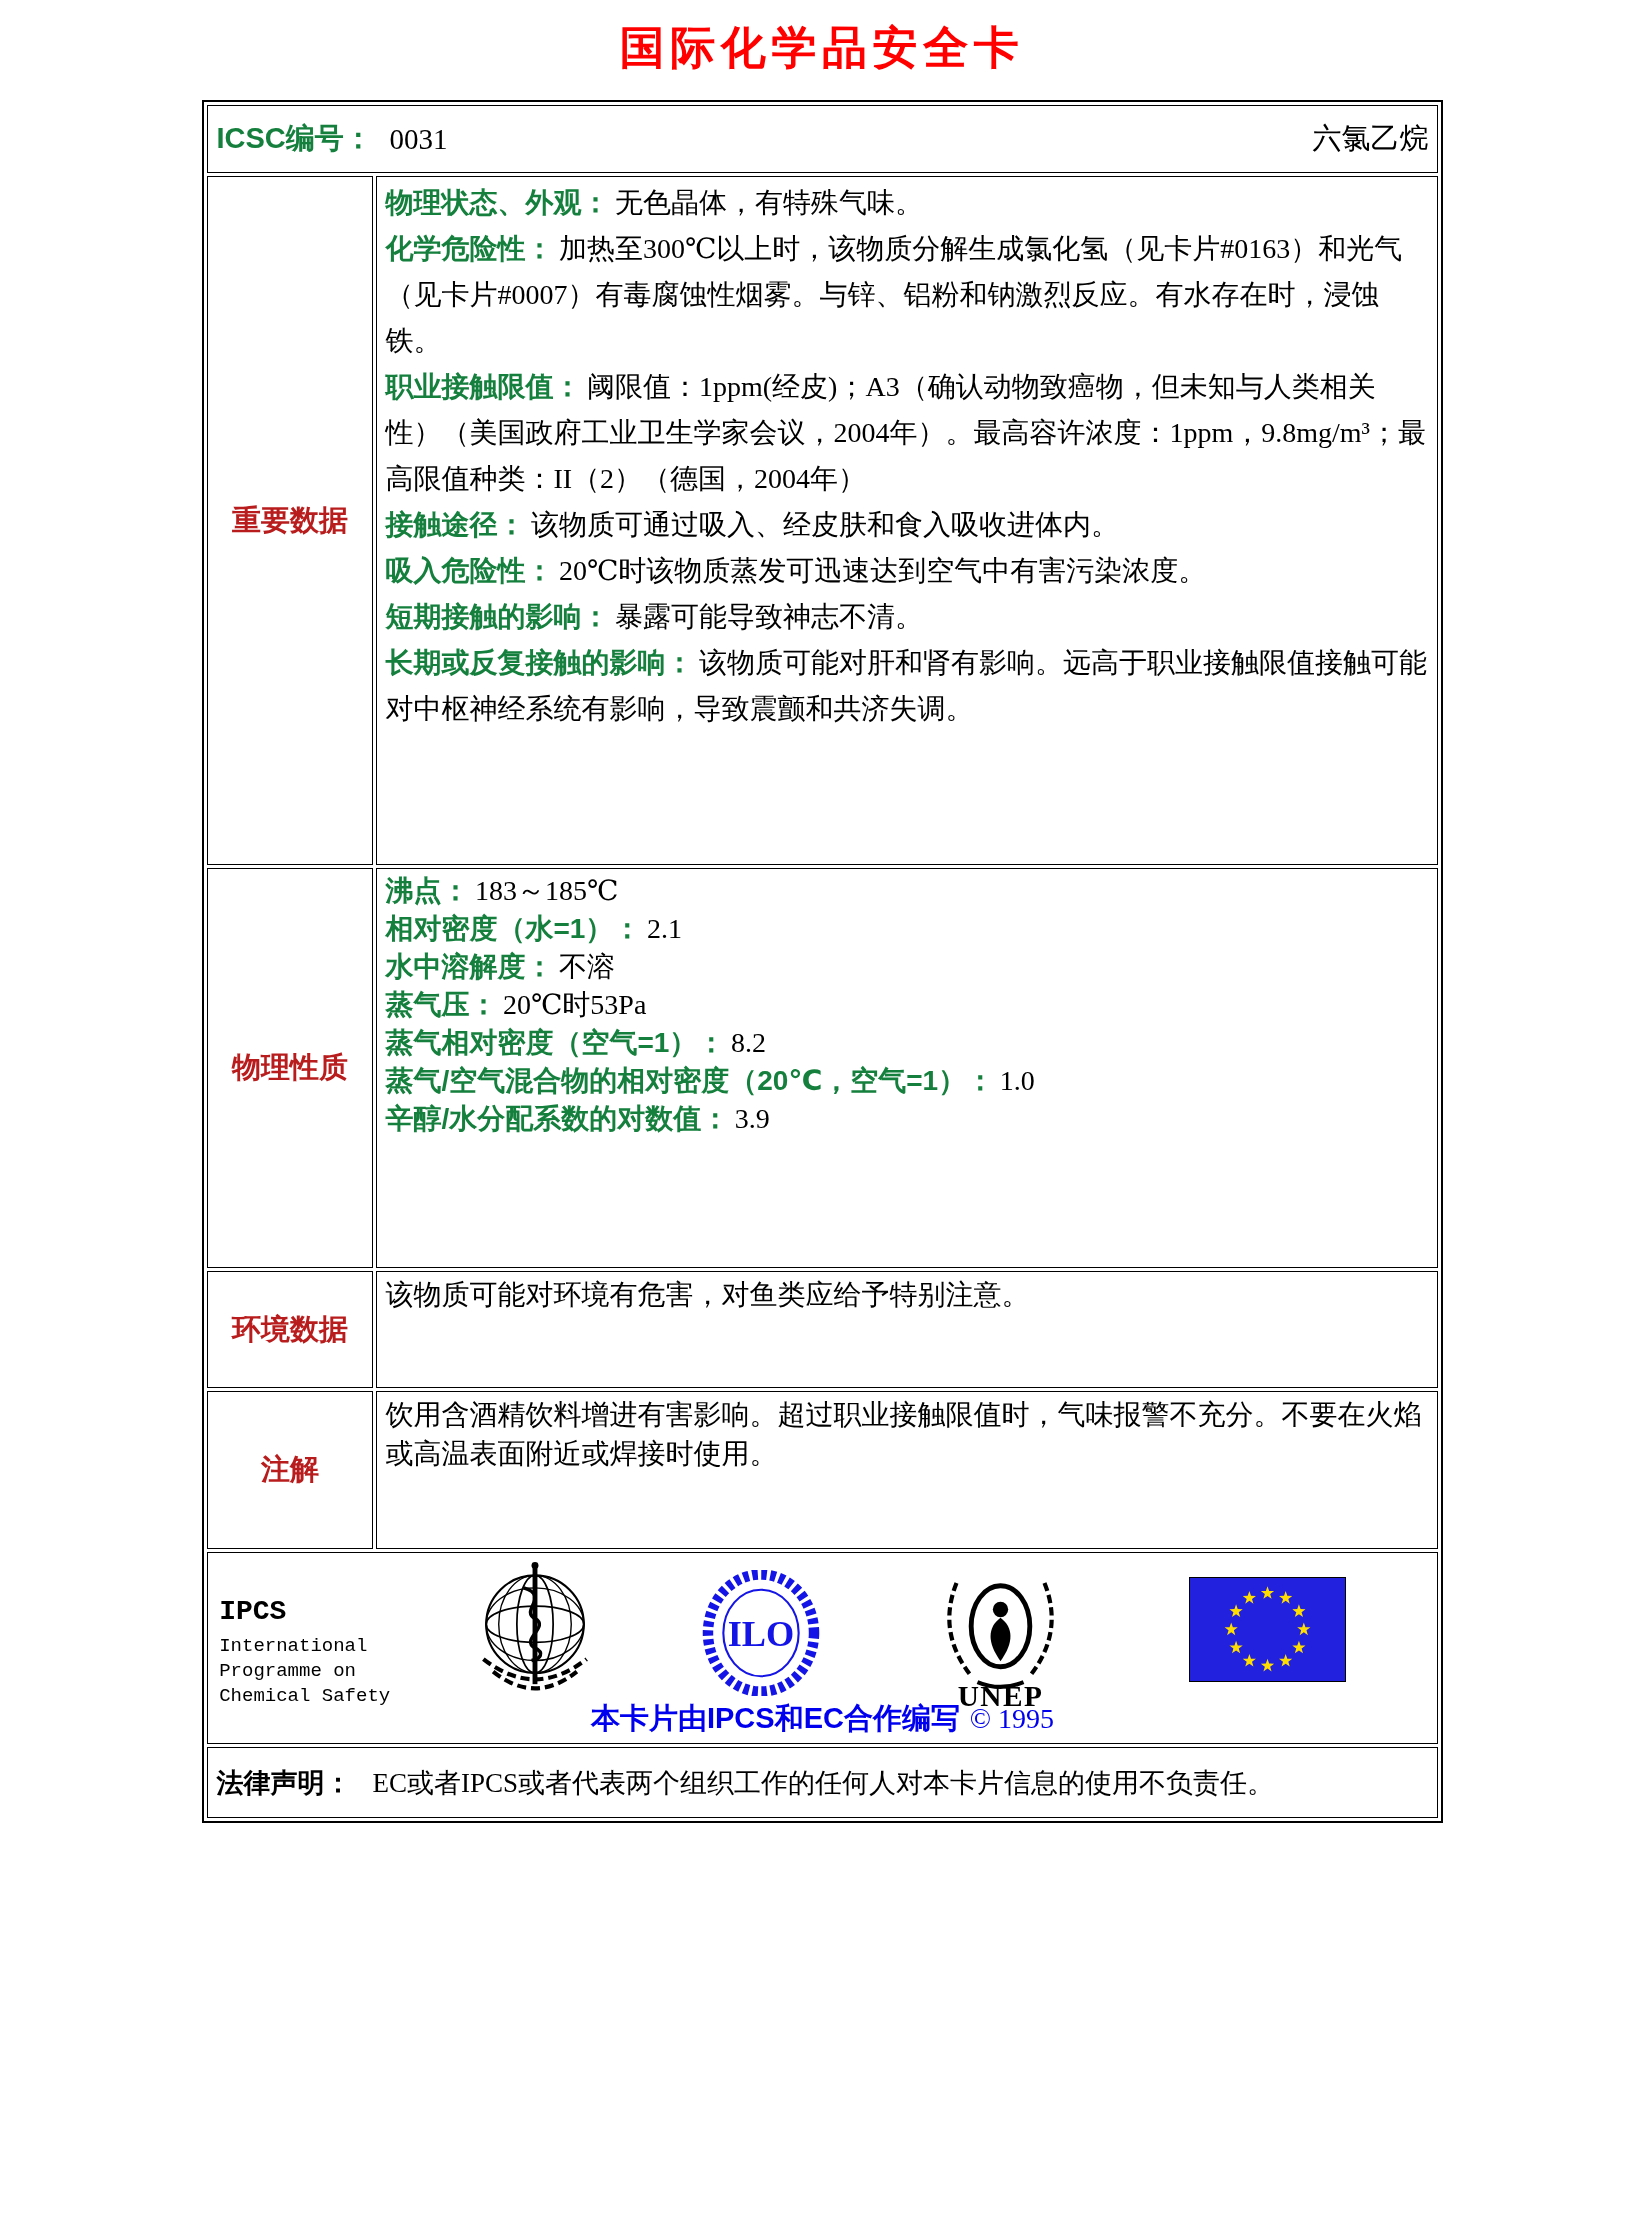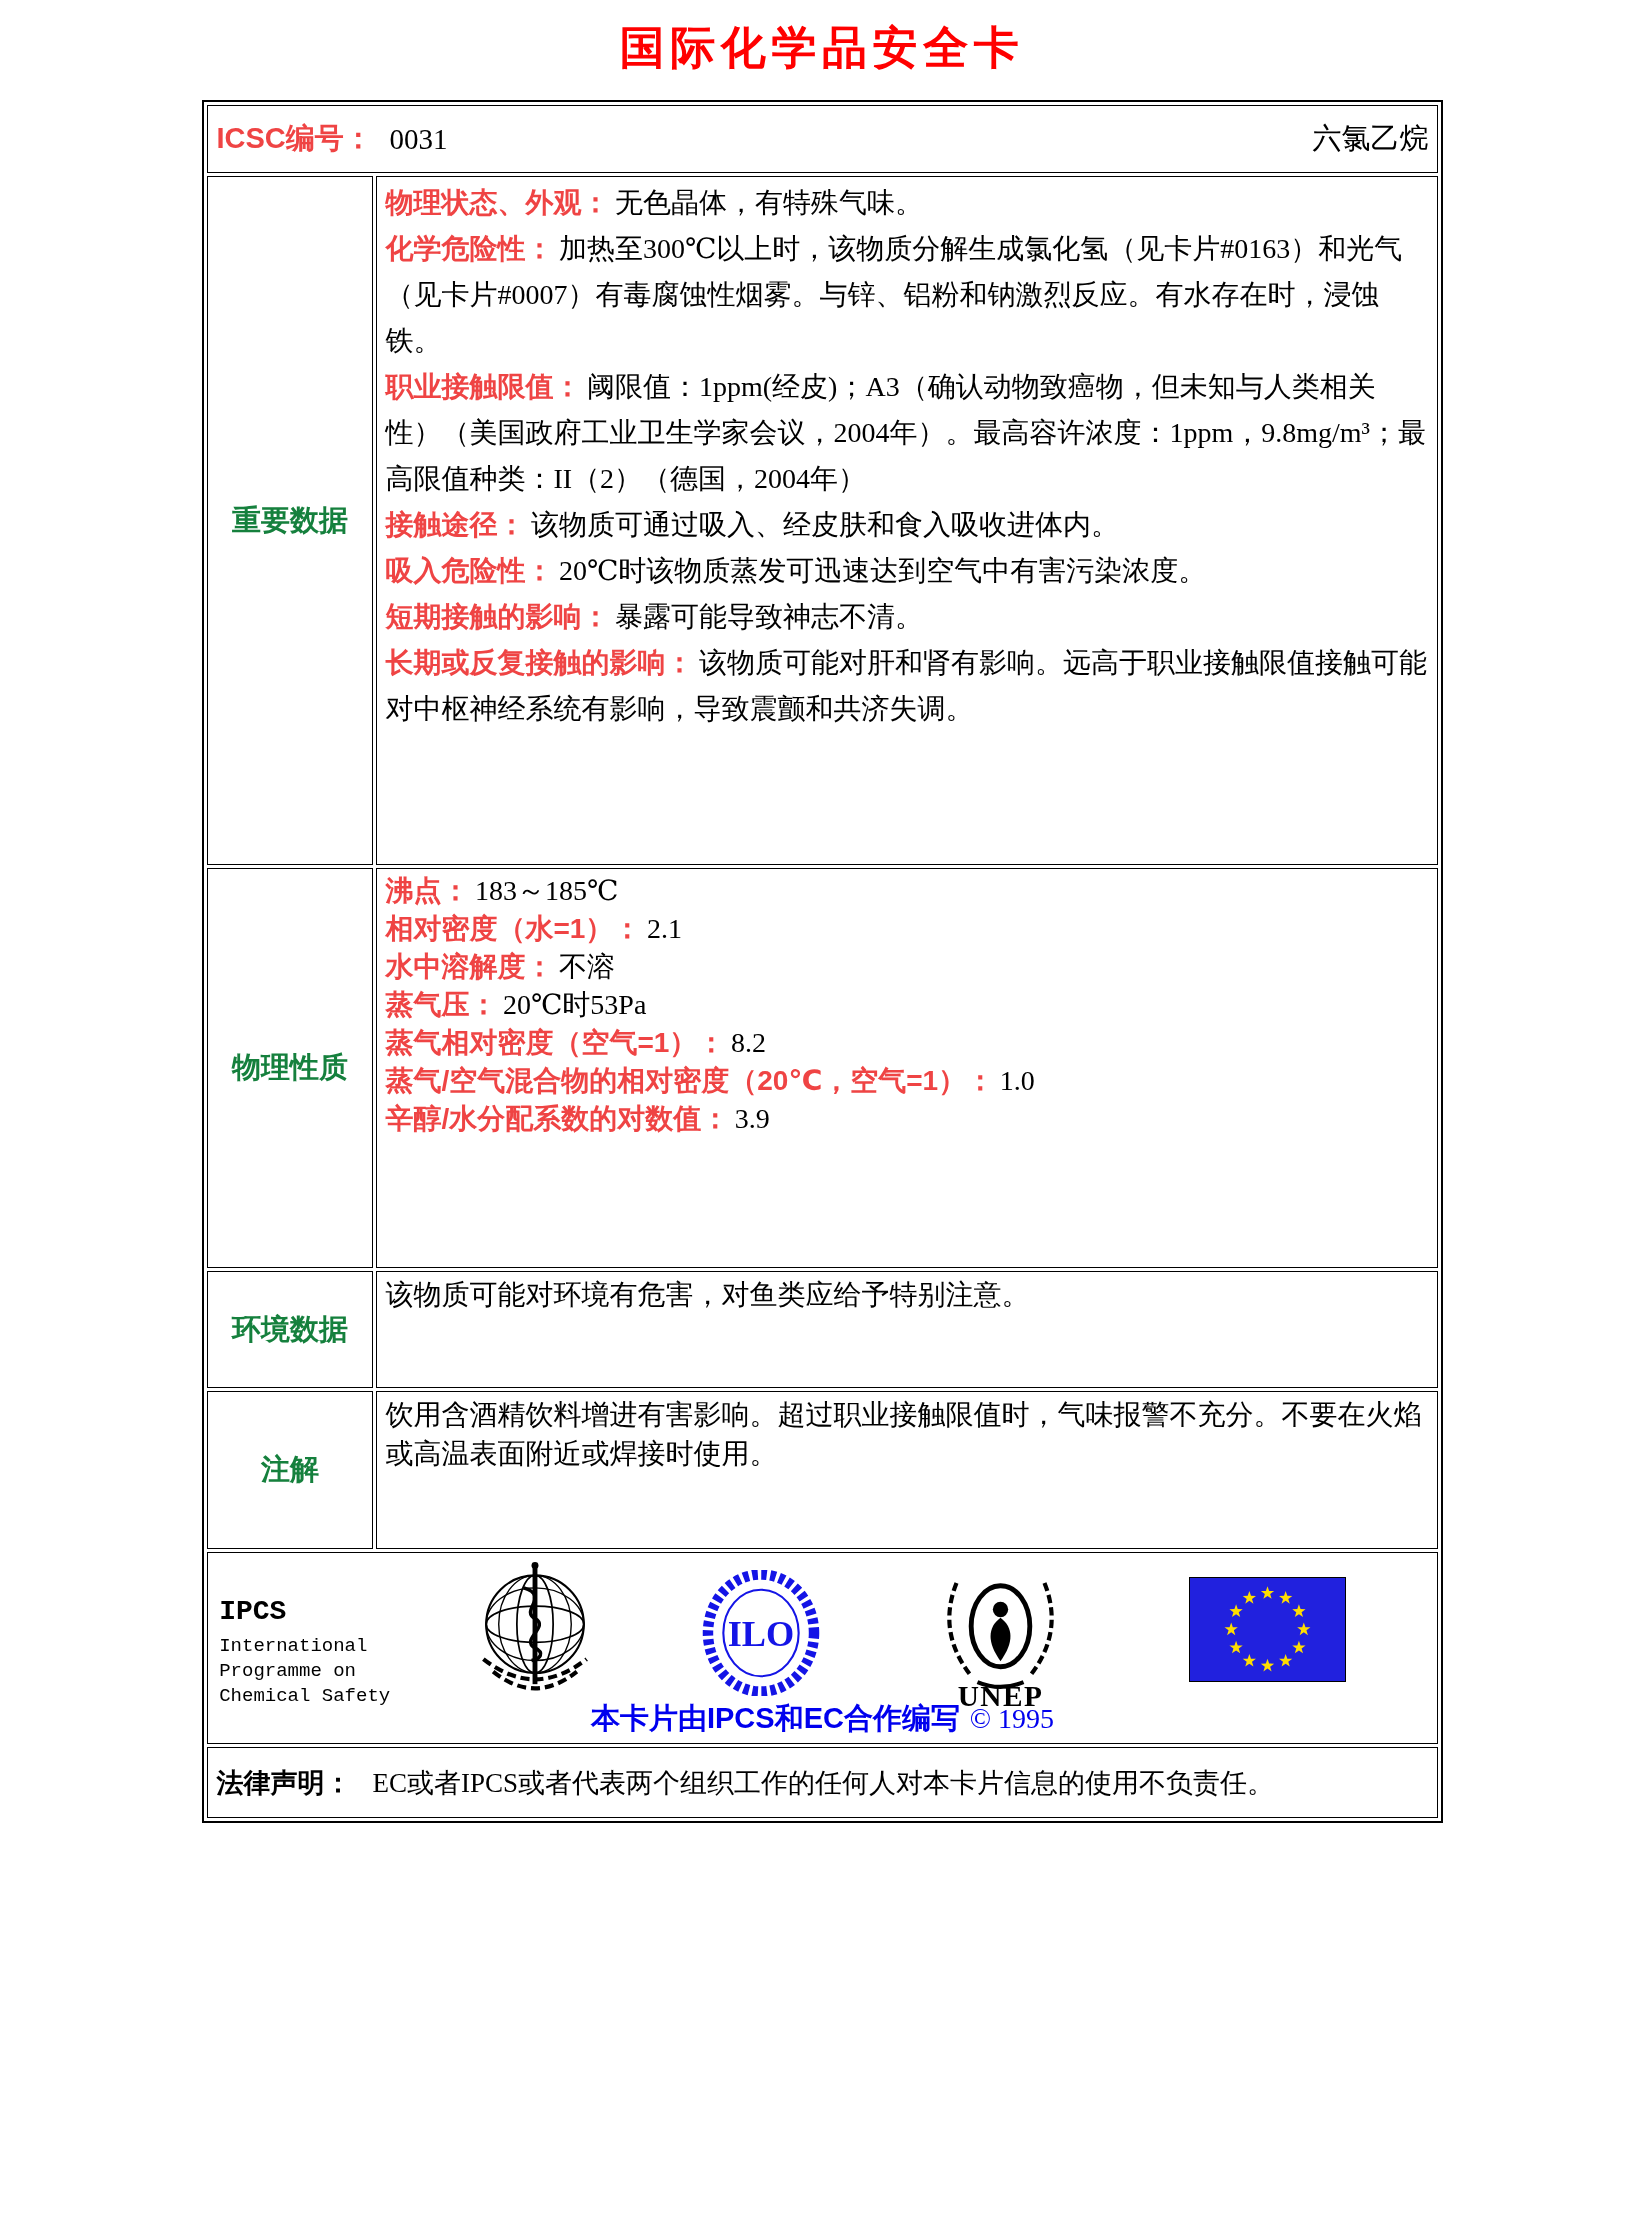--- a/index.html
+++ b/index.html
@@ -12,30 +12,30 @@
     font-family:"Liberation Sans","DejaVu Sans",sans-serif;
     font-weight:bold;font-size:45px;letter-spacing:5.6px;
   }
   table.card{
     margin:22.3px 0 0 202px;width:1241px;table-layout:fixed;
     border-collapse:separate;border-spacing:3.5px;border:2.1px solid #000;background:#fff;
   }
   td{border:1.4px solid #000;background:#fff;overflow:hidden;}
   td.rowlabel{
     width:166px;text-align:center;vertical-align:middle;
-    color:#15803d;font-family:"Liberation Sans","DejaVu Sans",sans-serif;
+    color:#b91c1c;font-family:"Liberation Sans","DejaVu Sans",sans-serif;
     font-weight:bold;font-size:29px;
   }
   td.content{vertical-align:top;padding:2.8px 8.4px;font-size:28px;}
   .para{margin:0;}
   .imp{line-height:46px;}
   .phys{line-height:38px;}
   .plain{line-height:39px;}
   .lbl{
-    color:#ef4444;font-family:"Liberation Sans","DejaVu Sans",sans-serif;
+    color:#15803d;font-family:"Liberation Sans","DejaVu Sans",sans-serif;
     font-weight:bold;margin-right:5.6px;
   }
   td.header-cell{height:66px;padding:0 8.4px;}
   .header-flex{display:flex;align-items:center;height:66px;font-size:29px;}
   .icsc-number{margin-left:11.2px;}
   .chem-name{margin-left:auto;}
   td.additional-content{vertical-align:middle;height:42px;padding:1.4px 8.4px;font-size:28px;line-height:36px;}
   td.logos-cell{position:relative;height:190px;padding:0;}
   .ipcs-block{position:absolute;left:11.2px;top:43px;font-family:Liberation Mono, monospace;}
   .ipcs-acronym{font-weight:bold;font-size:28px;margin-bottom:7px;}

